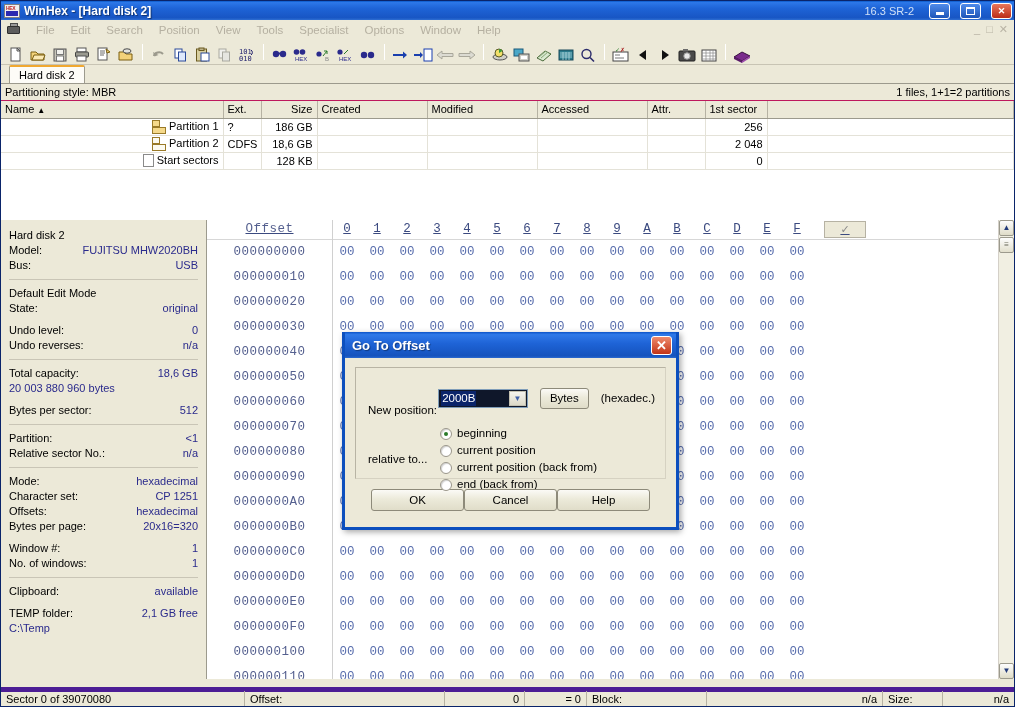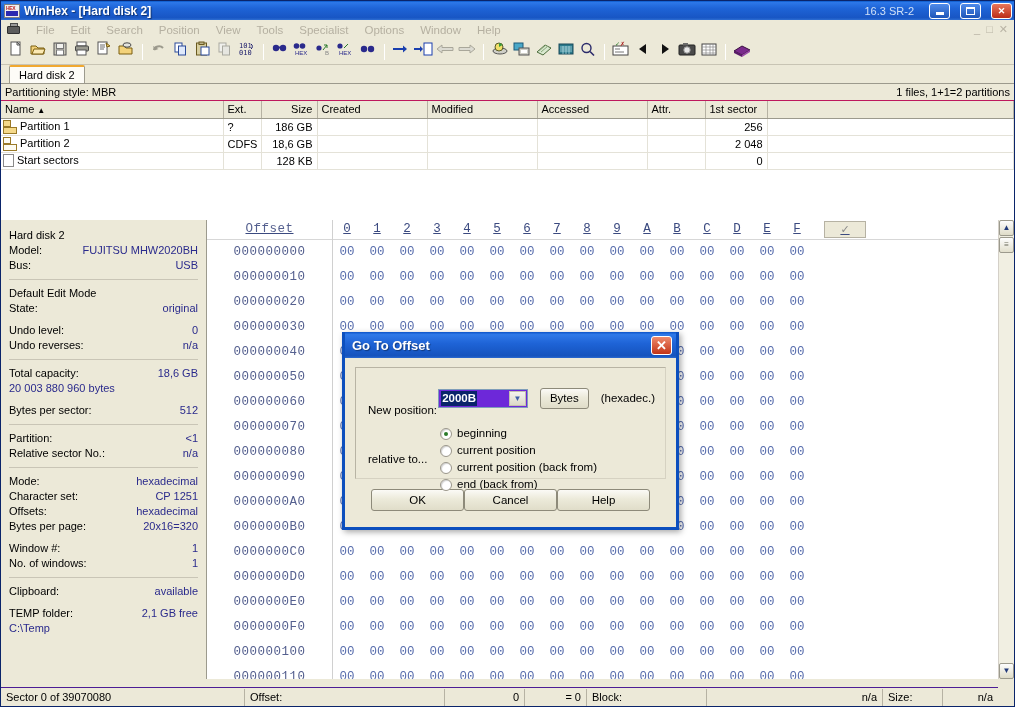--- a/index.html
+++ b/index.html
@@ -103,21 +103,21 @@
   .win-btns span { line-height: 1; }
 
   
   .toolbar {
     height: 25px; background: #ece9d8;
     display: flex; align-items: center; padding-left: 4px;
     border-bottom: 1px solid #c8c4b4;
   }
   .tool {
     width: 22px; height: 22px;
-    display: flex; align-items: flex-start; justify-content: center;
+    display: flex; align-items: flex-end; justify-content: center;
     flex: none;
   }
   .tool svg { display: block; }
   .sep { width: 1px; height: 16px; background: #aca899; margin: 0 5px;
          border-right: 1px solid #fff; flex: none; }
 
   
   .tabstrip {
     height: 19px; background: #ece9d8; position: relative;
     padding-left: 8px; display: flex; align-items: flex-end;
@@ -151,21 +151,21 @@
     text-align: left; color: #000; position: relative;
   }
   table.dirtable th.num { text-align: right; }
   table.dirtable td {
     border-right: 1px solid #e4e2d8;
     border-bottom: 1px solid #e4e2d8;
     height: 17px; padding: 0 4px; color: #000; white-space: nowrap;
     overflow: hidden;
   }
   table.dirtable td.num { text-align: right; }
-  table.dirtable td.nm { padding-left: 2px; }
+  table.dirtable td.nm { padding-left: 2px; text-align: right; }
   .sortarr { font-size: 8px; margin-left: 3px; }
   .filler { background: #fff; }
   .rowicon {
     display: inline-block; width: 14px; height: 13px;
     vertical-align: -3px; margin-right: 3px; position: relative;
   }
   .ic-part:before {
     content:""; position:absolute; left:0; top:0; width:6px; height:5px;
     background:#f5d98a; border:1px solid #9a7a28;
   }
@@ -246,24 +246,24 @@
     position: absolute; left: 0; right: 0; top: 17px; height: 16px;
     background: linear-gradient(to bottom,#fdfdfd,#e2dfcc);
     border: 1px solid #9c9a8d; border-radius: 2px;
     display:flex; align-items:center; justify-content:center;
     font-size: 8px; color: #6a6a5a;
   }
   .vs-down { position: absolute; left:0; right:0; bottom: 0; }
 
   
   .statusbar {
-    position: absolute; left: 0; right: 16px; bottom: 0;
+    position: absolute; left: 0; right: 0; bottom: 0;
     height: 19px; background: #ece9d8;
     display: flex; align-items: center;
-    border-top: 1px solid #4c1d95;
+    border-top: 5px solid #4c1d95;
     font-size: 11px;
   }
   .sb-cell {
     height: 17px; display: flex; align-items: center;
     border-right: 1px solid #b6b2a3;
     padding: 0 5px; white-space: nowrap;
   }
   .sb-cell.r { justify-content: flex-end; }
 
   
@@ -296,25 +296,24 @@
   .groupbox {
     border: 1px solid #d6d2c2;
     border-top-color: #b8b4a4; border-left-color: #b8b4a4;
     background: #ece9d8;
     padding: 12px 10px 10px 12px;
     height: 112px;
   }
   .fld-row { display: flex; align-items: center; margin-bottom: 9px; }
   .fld-label { width: 72px; font-size: 11.5px; margin-top: 24px; }
   .combo {
-    width: 92px; height: 19px; background: #6d28d9;
+    width: 92px; height: 19px; background: #0f172a;
     border: 1px solid #7f9db9;
     display: flex; align-items: center;
     position: relative;
-    font-weight: bold;
   }
   .combo .val {
     background: #0a246a; color: #fff; font-size: 11.5px;
     padding: 0 1px; margin-left: 2px; line-height: 15px;
   }
   .combo .arrowbox {
     position: absolute; right: 1px; top: 1px; width: 17px; height: 15px;
     background: linear-gradient(to bottom,#f4f3ee,#dcd9c8);
     border: 1px solid #c3c0b0;
     display: flex; align-items: center; justify-content: center;

